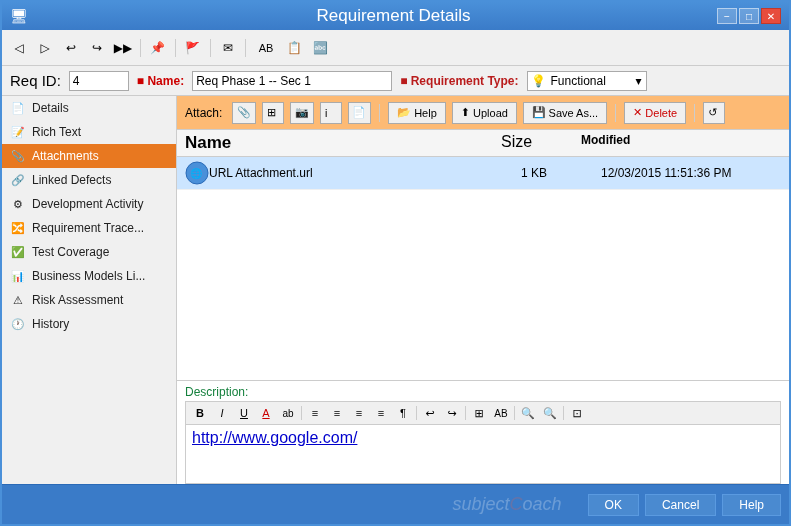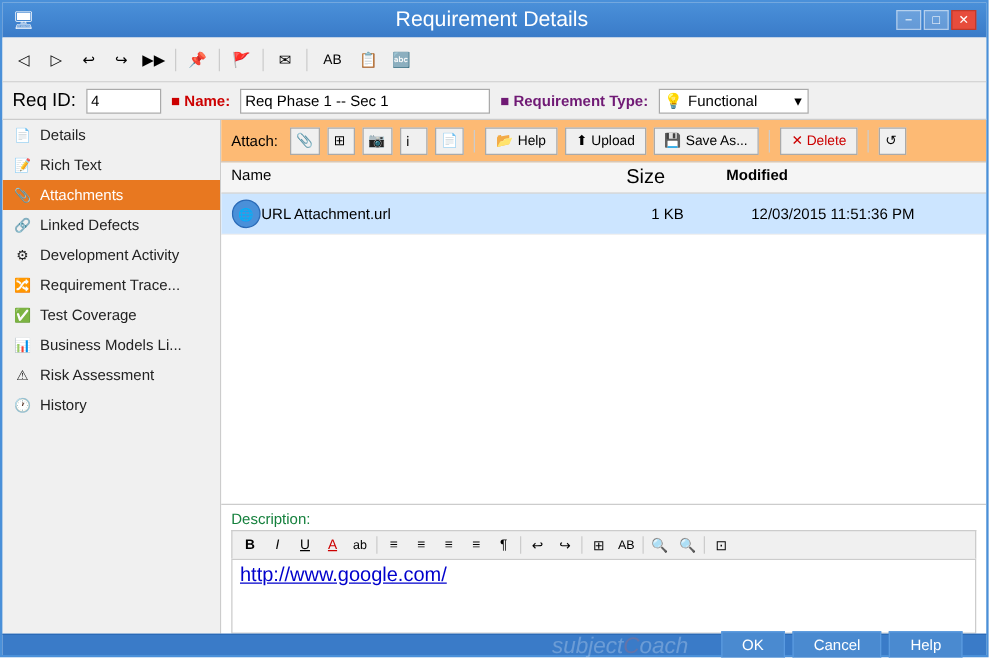--- a/index.html
+++ b/index.html
@@ -15,59 +15,59 @@
 
     .toolbar { background: #f0f0f0; border-bottom: 1px solid #ccc; padding: 4px 6px; display: flex; align-items: center; gap: 4px; height: 36px; }
     .tb-btn { width: 22px; height: 22px; border: 1px solid transparent; background: transparent; display: flex; align-items: center; justify-content: center; cursor: pointer; font-size: 12px; }
     .tb-sep { width: 1px; height: 18px; background: #ccc; margin: 0 2px; }
 
     .req-bar { background: #f0f0f0; border-bottom: 1px solid #ccc; padding: 4px 8px; display: flex; align-items: center; gap: 8px; height: 30px; }
     .req-label { font-size: 15px; }
     .req-id-input { width: 60px; height: 20px; border: 1px solid #aaa; padding: 1px 3px; font-size: 12px; }
     .req-name-label { color: #c00; font-weight: bold; font-size: 12px; }
     .req-name-input { width: 200px; height: 20px; border: 1px solid #aaa; padding: 1px 3px; font-size: 12px; }
-    .req-type-label { color: #701a75; font-weight: bold; font-size: 12px; }
+    .req-type-label { color: #b91c1c; font-weight: bold; font-size: 12px; }
     .req-type-select { height: 20px; border: 1px solid #aaa; font-size: 12px; display: flex; align-items: center; gap: 4px; padding: 0 4px; background: white; min-width: 120px; }
 
     .main-area { display: flex; flex: 1; overflow: hidden; }
 
     .sidebar { width: 175px; background: #f0f0f0; border-right: 1px solid #ccc; overflow-y: auto; }
     .sidebar-item { padding: 4px 8px; display: flex; align-items: center; gap: 6px; cursor: pointer; font-size: 12px; color: #222; }
     .sidebar-item.active { background: #e87820; color: white; }
     .sidebar-icon { width: 16px; height: 16px; display: flex; align-items: center; justify-content: center; font-size: 11px; flex-shrink: 0; }
 
     .content-area { flex: 1; display: flex; flex-direction: column; background: white; }
 
     .attach-toolbar { background: #fdba74; border-bottom: 1px solid #ccc; padding: 4px 8px; display: flex; align-items: center; gap: 6px; height: 34px; }
     .attach-label { font-size: 12px; margin-right: 4px; }
     .attach-btn { height: 22px; padding: 0 8px; border: 1px solid #aaa; background: #f0f0f0; font-size: 11px; cursor: pointer; display: flex; align-items: center; gap: 3px; }
     .attach-sep { width: 1px; height: 18px; background: #ccc; margin: 0 2px; }
 
     .file-table { flex: 1; overflow-y: auto; }
     .file-table-header { display: flex; background: #f5f5f5; border-bottom: 1px solid #ccc; padding: 3px 8px; }
-    .col-name { flex: 1; font-weight: normal; font-size: 12px; }
+    .col-name { flex: 1; font-weight: bold; font-size: 17px; }
     .col-size { width: 80px; font-weight: normal; font-size: 16px; }
     .col-modified { width: 180px; font-weight: bold; font-size: 12px; }
     .col-extra { width: 20px; }
 
     .file-row { display: flex; align-items: center; padding: 4px 8px; border-bottom: 1px solid #f0f0f0; }
     .file-row.selected { background: #cce5ff; }
     .file-name-cell { flex: 1; font-size: 12px; }
     .file-size-cell { width: 80px; font-size: 12px; }
     .file-modified-cell { width: 180px; font-size: 12px; }
 
     .description-area { border-top: 1px solid #ccc; padding: 4px 8px 0 8px; }
     .desc-label { font-size: 12px; color: #15803d; margin-bottom: 2px; }
     .desc-toolbar { background: #f0f0f0; border: 1px solid #ccc; border-bottom: none; padding: 2px 4px; display: flex; align-items: center; gap: 2px; flex-wrap: wrap; }
     .desc-tb-btn { width: 20px; height: 18px; border: 1px solid transparent; background: transparent; font-size: 11px; display: flex; align-items: center; justify-content: center; cursor: pointer; }
     .desc-sep { width: 1px; height: 14px; background: #ccc; margin: 0 1px; }
     .desc-editor { border: 1px solid #ccc; min-height: 60px; padding: 4px 6px; font-size: 12px; background: white; }
     .desc-url { color: #0000cc; text-decoration: underline; font-size: 16px; }
 
-    .bottom-bar { background: #3a7bc8; border-top: 1px solid #2a6ab7; padding: 4px 19px; display: flex; align-items: center; justify-content: flex-end; gap: 6px; height: 17px; }
+    .bottom-bar { background: #3a7bc8; border-top: 1px solid #2a6ab7; padding: 4px 8px; display: flex; align-items: center; justify-content: flex-end; gap: 6px; height: 40px; }
     .watermark { flex: 1; text-align: right; color: rgba(255,255,255,0.3); font-size: 18px; font-style: italic; padding-right: 20px; }
     .bottom-btn { height: 22px; padding: 0 16px; border: 1px solid #5a9ae0; background: #4a8ad0; color: white; font-size: 12px; cursor: pointer; }
     .bottom-btn.help { background: #4a8ad0; }
 
     
     .url-icon { width: 24px; height: 24px; display: flex; align-items: center; justify-content: center; }
     .url-icon svg { width: 24px; height: 24px; }
   </style>
 </head>
 <body>

